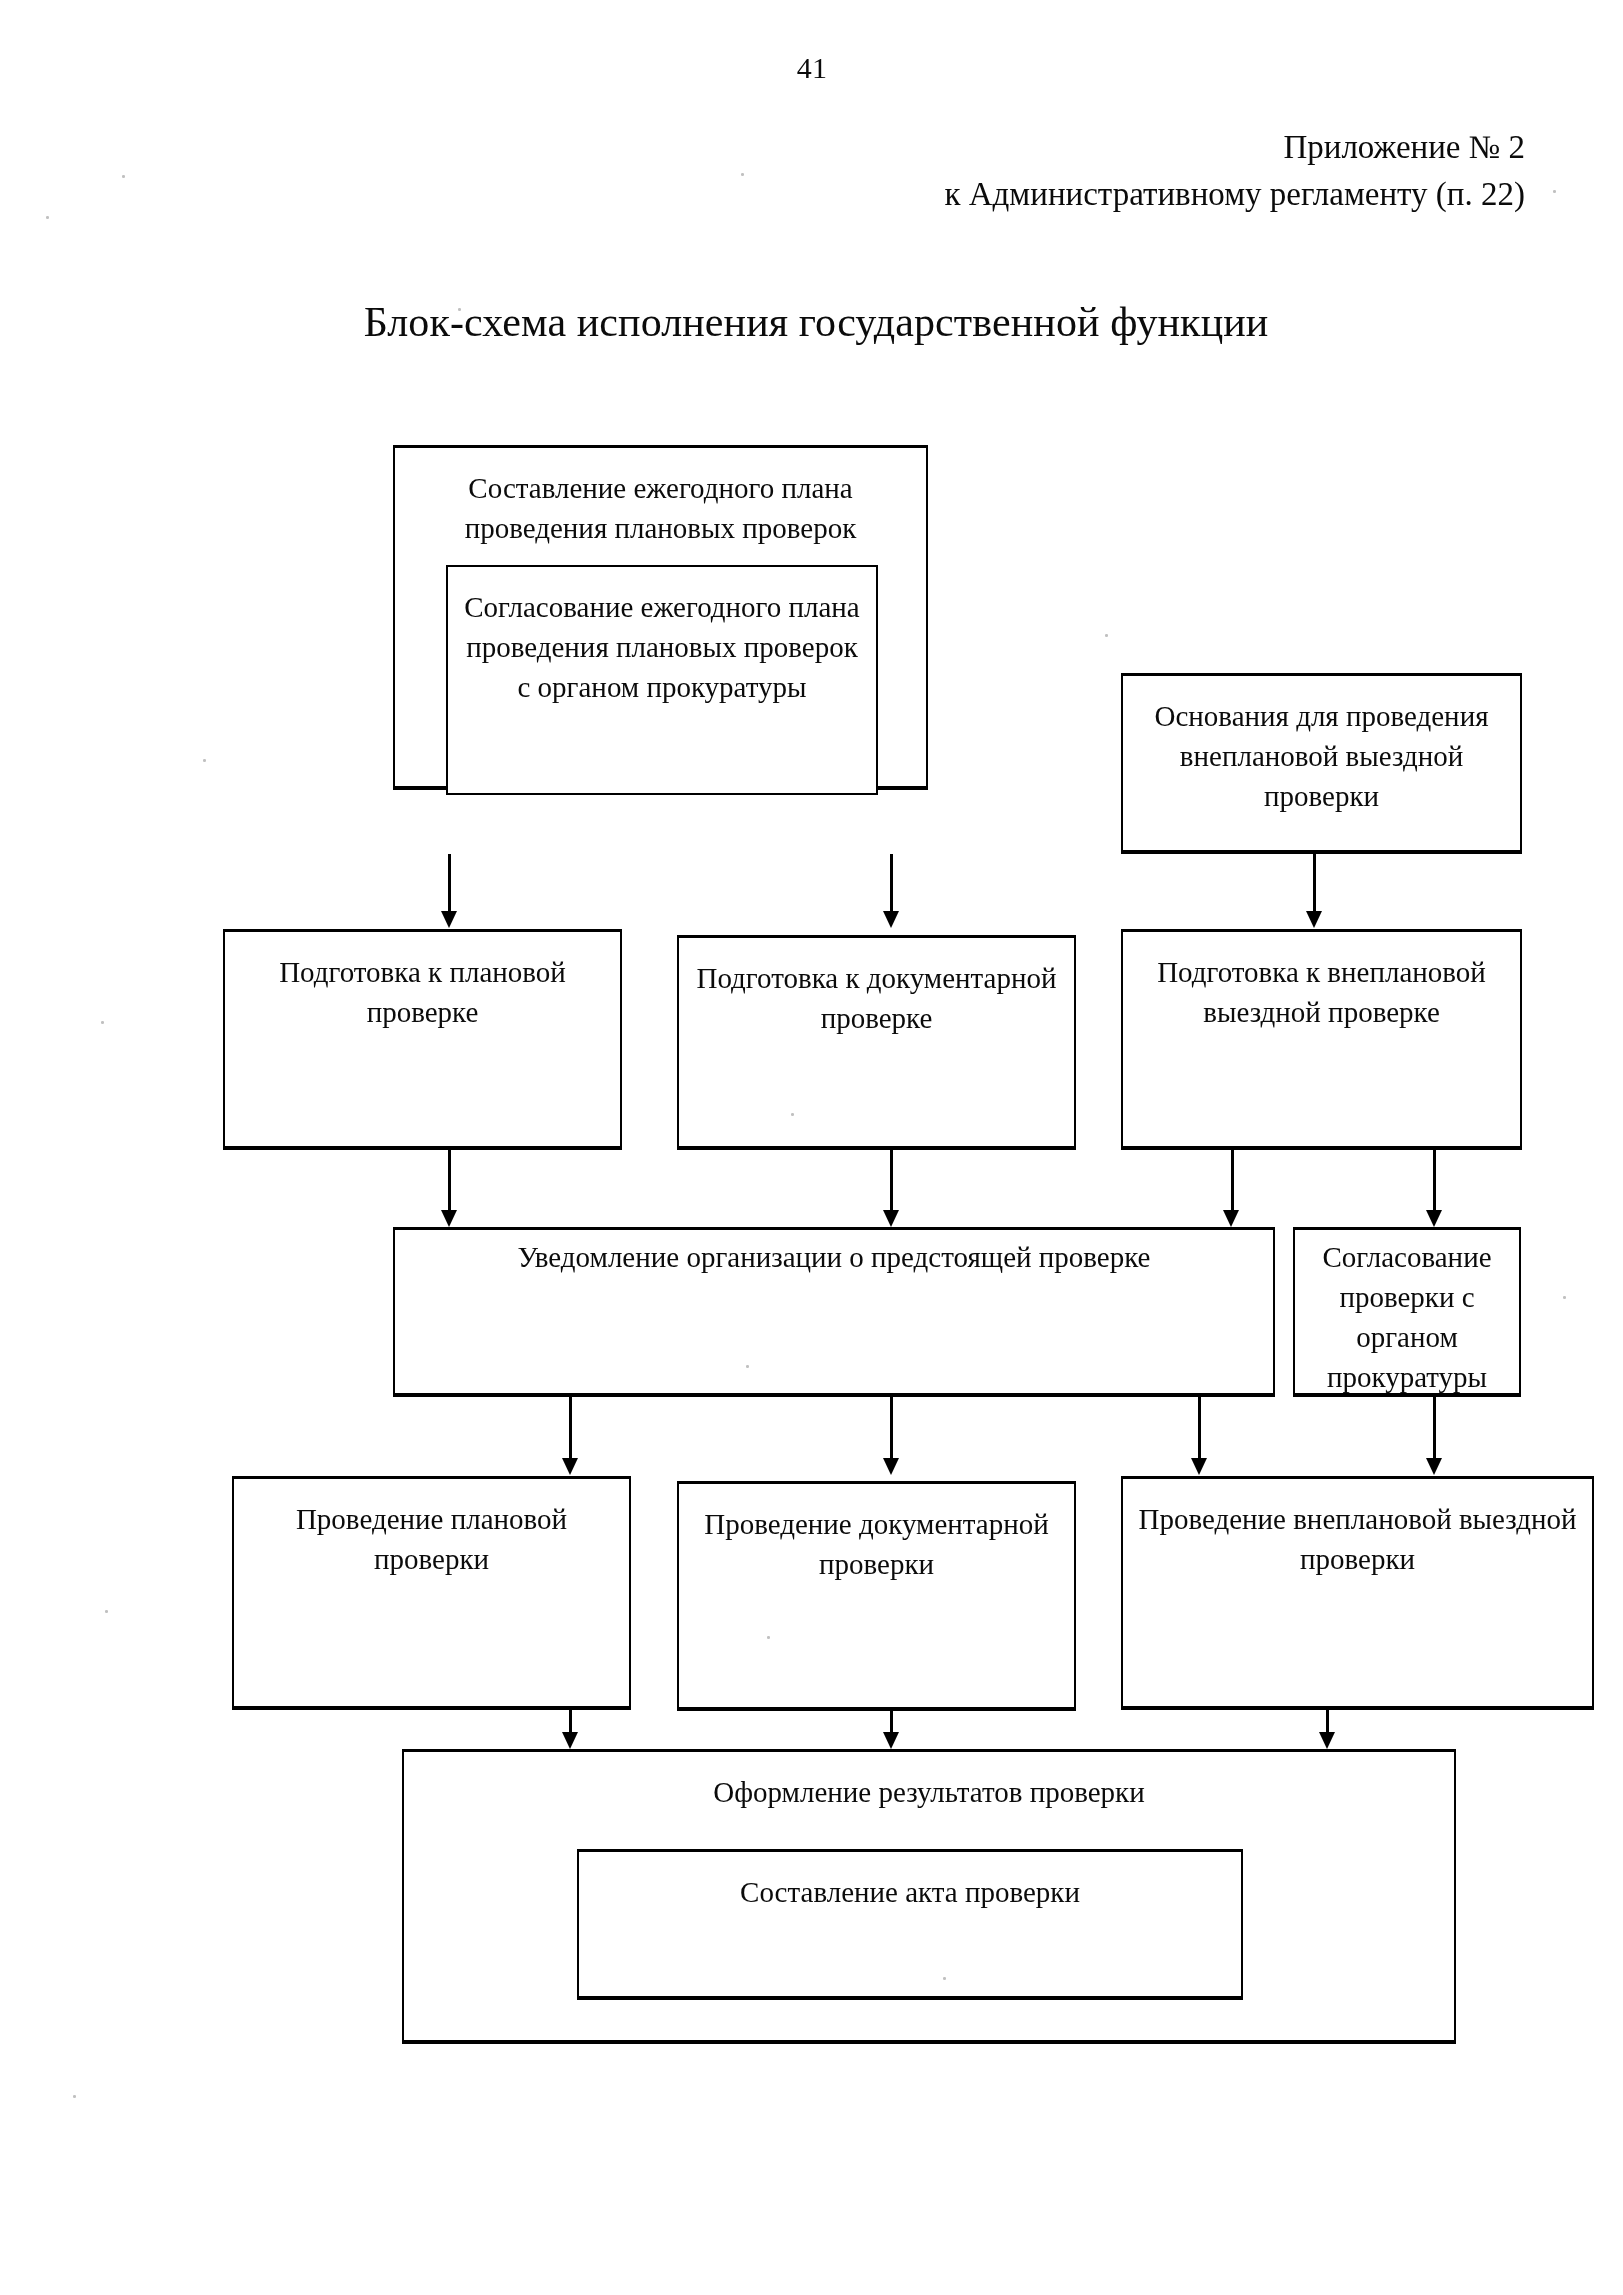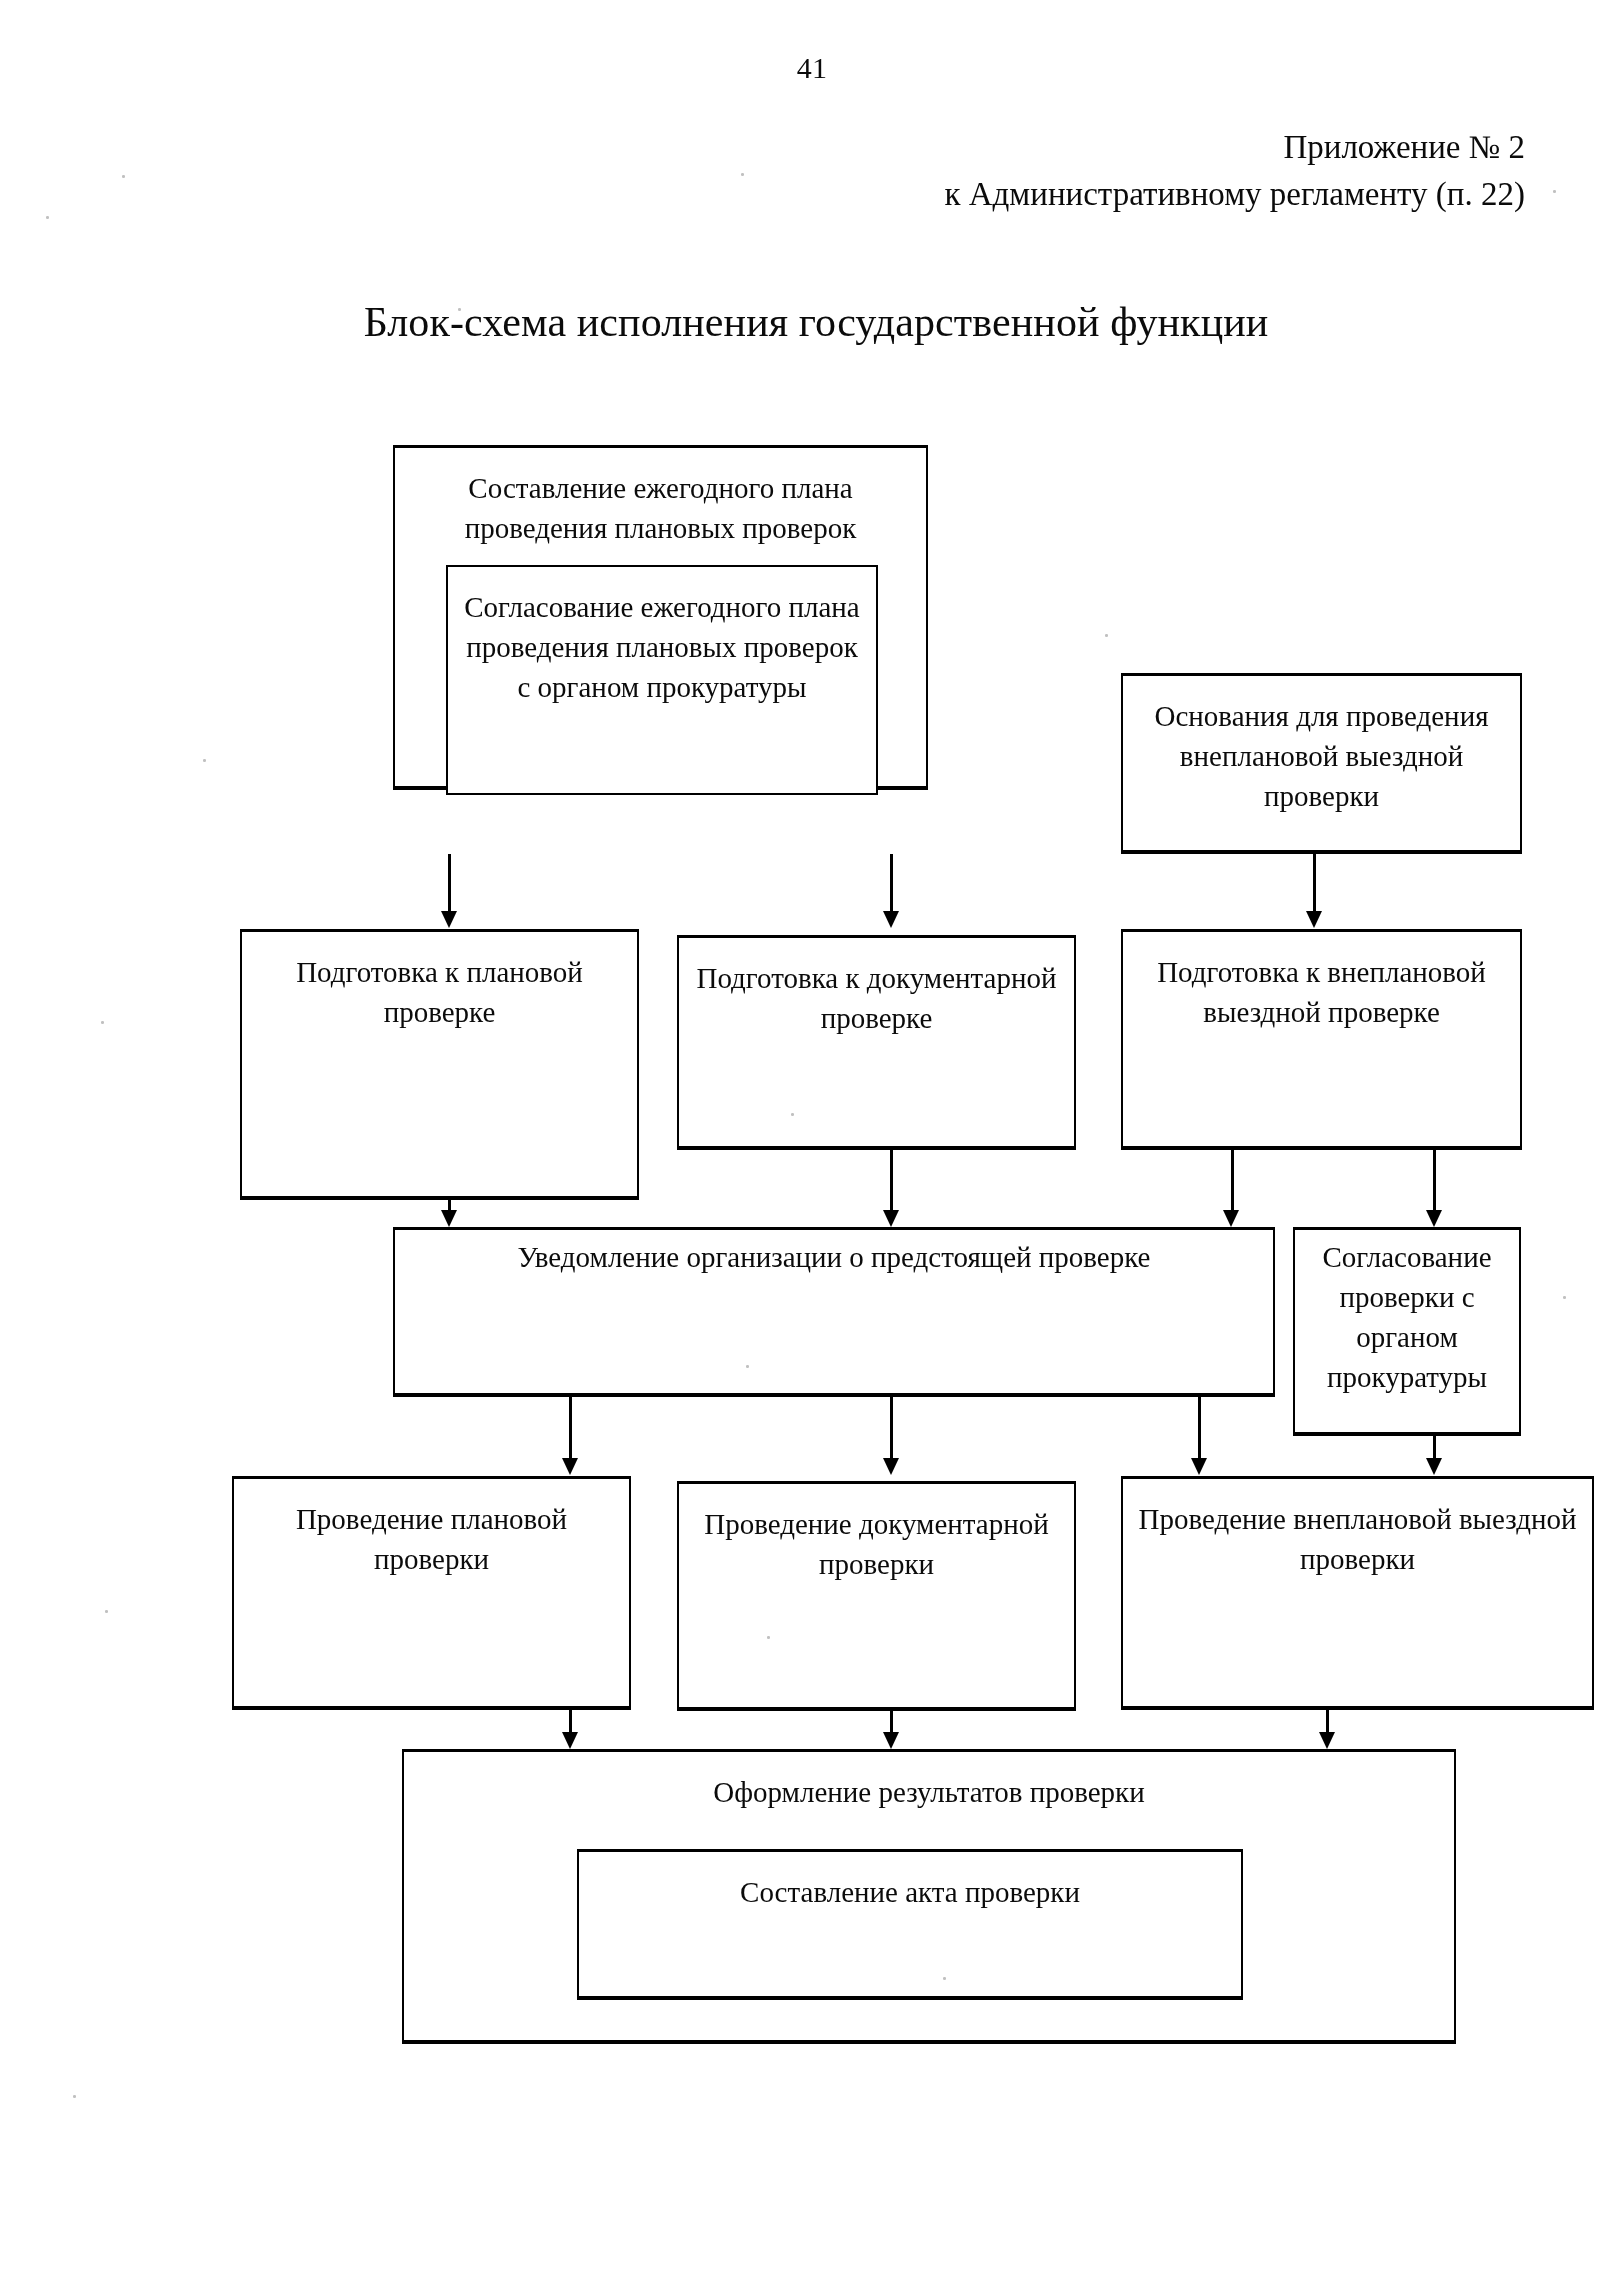--- a/index.html
+++ b/index.html
@@ -158,37 +158,37 @@
 
     <div class="node node-pad-md" style="left:51px; top:117px; width:432px; height:230px;">
       <span class="node-label">Согласование ежегодного плана проведения плановых проверок с органом прокуратуры</span>
     </div>
   </div>
 
   <div class="node heavy node-pad-md" style="left:1121px; top:673px; width:401px; height:181px;">
     <span class="node-label">Основания для проведения внеплановой выездной проверки</span>
   </div>
 
-  <div class="node heavy node-pad-md" style="left:240px; top:929px; width:399px; height:271px;">
+  <div class="node heavy node-pad-md" style="left:223px; top:929px; width:399px; height:221px;">
     <span class="node-label">Подготовка к плановой проверке</span>
   </div>
 
   <div class="node heavy node-pad-md" style="left:677px; top:935px; width:399px; height:215px;">
     <span class="node-label">Подготовка к документарной проверке</span>
   </div>
 
   <div class="node heavy node-pad-md" style="left:1121px; top:929px; width:401px; height:221px;">
     <span class="node-label">Подготовка к внеплановой выездной проверке</span>
   </div>
 
   <div class="node heavy node-pad-sm" style="left:393px; top:1227px; width:882px; height:170px;">
     <span class="node-label">Уведомление организации о предстоящей проверке</span>
   </div>
 
-  <div class="node heavy node-pad-sm" style="left:1293px; top:1227px; width:228px; height:209px;">
+  <div class="node heavy node-pad-sm" style="left:1293px; top:1227px; width:228px; height:170px;">
     <span class="node-label">Согласование проверки с органом прокуратуры</span>
   </div>
 
   <div class="node heavy node-pad-md" style="left:232px; top:1476px; width:399px; height:234px;">
     <span class="node-label">Проведение плановой проверки</span>
   </div>
 
   <div class="node heavy node-pad-md" style="left:677px; top:1481px; width:399px; height:230px;">
     <span class="node-label">Проведение документарной проверки</span>
   </div>

